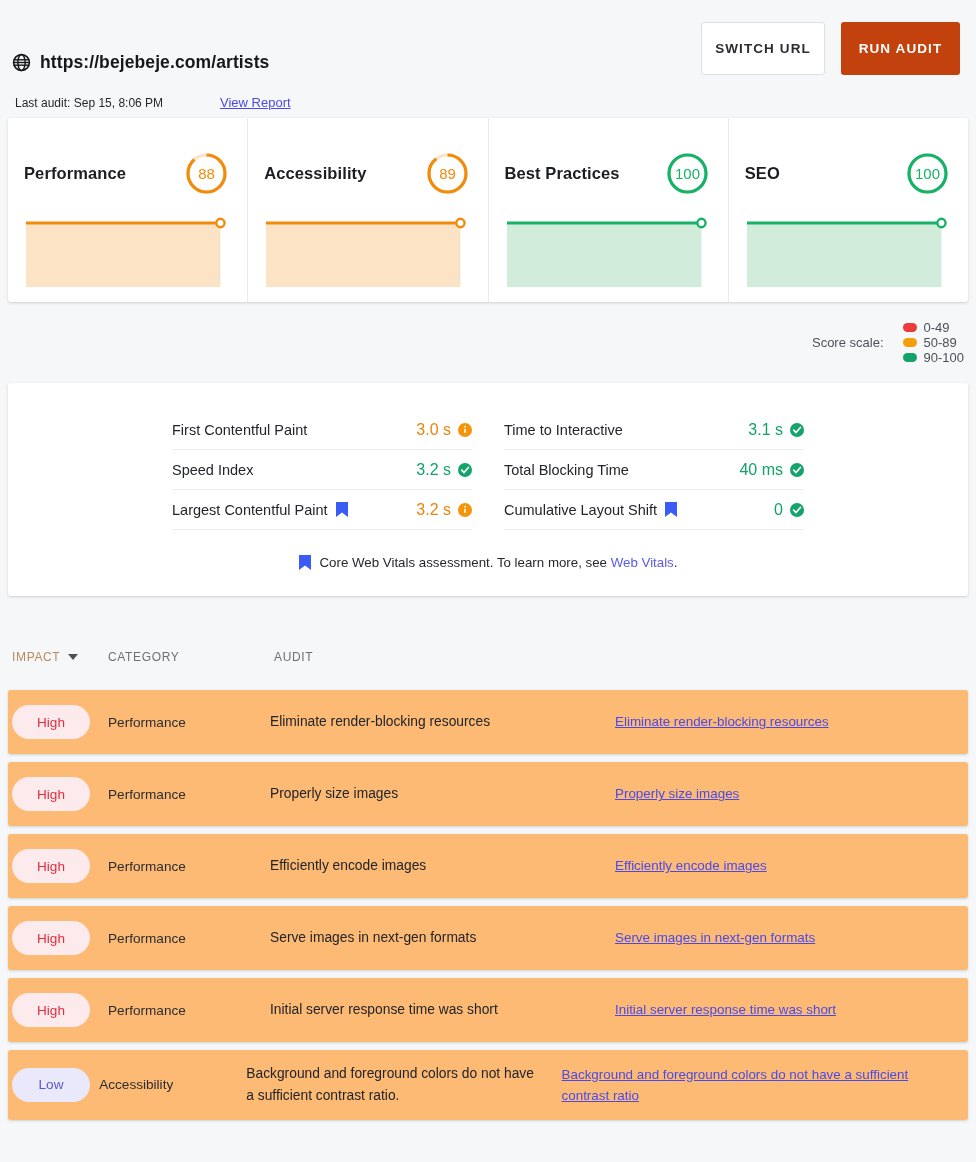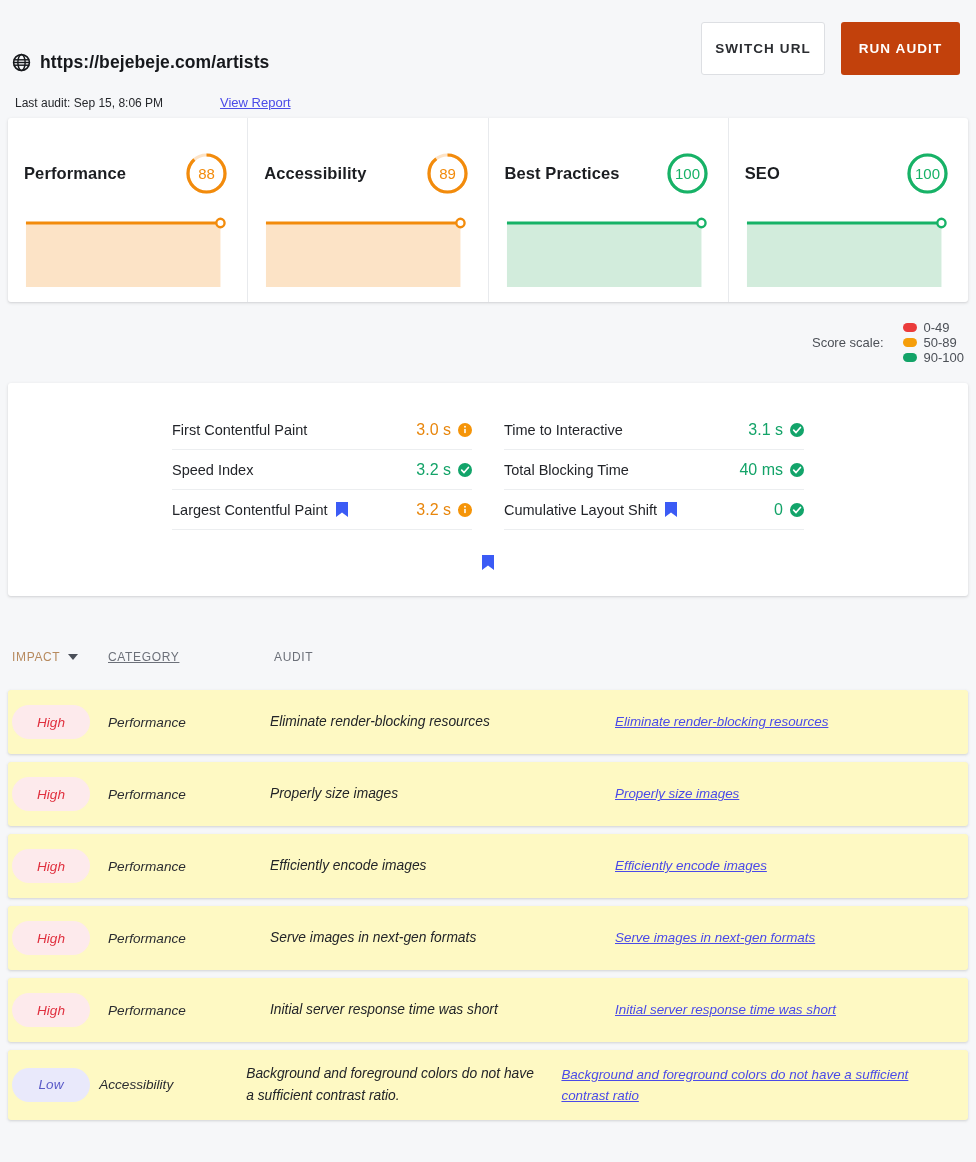--- a/index.html
+++ b/index.html
@@ -183,34 +183,33 @@
   }
   .th { display: flex; align-items: center; }
   .th-impact { width: 96px; color: #b78a5e; gap: 8px; }
   .caret {
     width: 0; height: 0;
     border-left: 5px solid transparent;
     border-right: 5px solid transparent;
     border-top: 6px solid #4a4f59;
     display: inline-block;
   }
-  .th-category { width: 166px; text-decoration: underline; }
+  .th-category { width: 166px; }
   .th-audit { width: 345px; }
   .th-guide { flex: 1 1 auto; }
 
   .rows { padding: 0 8px; display: flex; flex-direction: column; gap: 8px; }
   .row {
-    background: #fef9c3;
+    background: #fdba74;
     border-radius: 3px;
     box-shadow: 0 1px 2px rgba(60,64,67,0.12), 0 1px 3px 1px rgba(60,64,67,0.05);
     min-height: 64px;
     display: flex;
     align-items: center;
     padding: 13px 4px 13px 4px;
-    font-style: italic;
   }
   .cell-impact { width: 96px; display: flex; }
   .badge {
     min-width: 78px;
     height: 34px;
     border-radius: 18px;
     display: flex;
     align-items: center;
     justify-content: center;
     font-size: 13.6px;
@@ -428,20 +427,21 @@
               <circle cx="8" cy="8" r="8" fill="#12a46a"></circle>
               <path d="M4.2 8.2 L6.9 10.9 L11.9 5.1" fill="none" stroke="#fff" stroke-width="1.9" stroke-linecap="round" stroke-linejoin="round"></path>
             </svg>
           </div>
         </div>
     </div>
     <div class="vitals-note">
       <svg class="flag-icon" viewBox="0 0 12 15">
         <path d="M0 0 H12 V15 L6 10.4 L0 15 Z" fill="#3b5bf5"></path>
       </svg>
+      <span><span>Core Web Vitals assessment. To learn more, see </span><a href="#">Web Vitals</a><span>.</span></span>
     </div>
   </div>
 </div>
 
 <div class="table-head">
   <div class="th th-impact">
     <span>IMPACT</span>
     <span class="caret"></span>
   </div>
   <div class="th th-category">CATEGORY</div>

